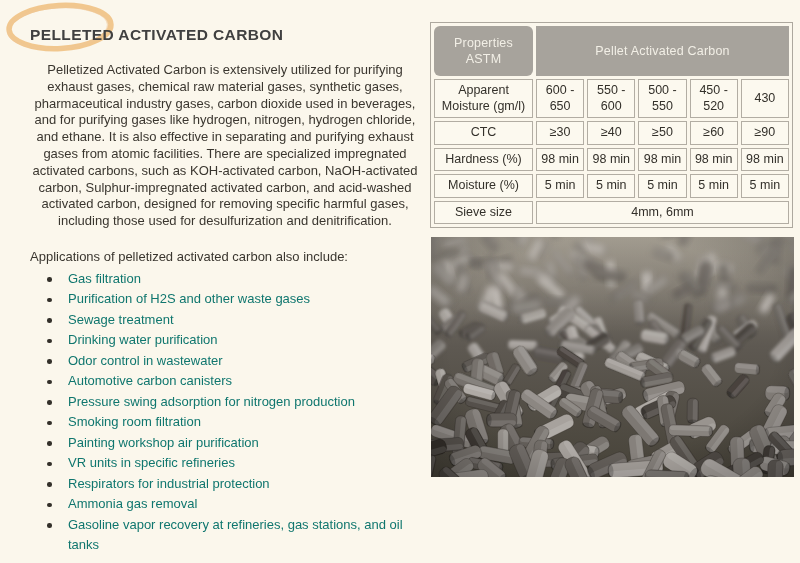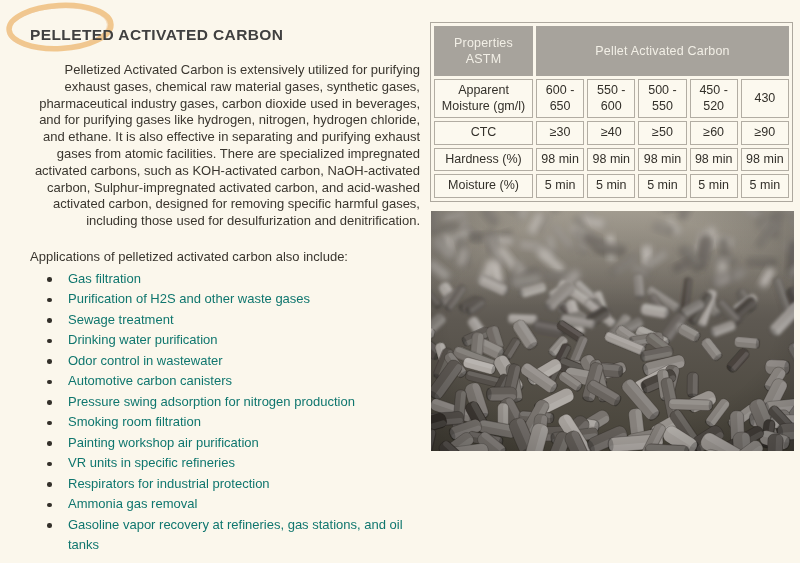--- a/index.html
+++ b/index.html
@@ -12,21 +12,21 @@
   }
   .left-col{position:absolute;left:30px;top:20px;width:390px;}
   .title-wrap{position:relative;margin-top:6px;height:22px;}
   .page-title{
     font-size:15.5px;font-weight:bold;letter-spacing:0.4px;color:#404040;
     margin:0;position:relative;z-index:2;
   }
   .title-circle{position:absolute;left:-26px;top:-24px;width:112px;height:52px;z-index:1;}
   .intro{
     margin:14px 0 0 0;font-size:13px;line-height:16.8px;color:#3A362F;
-    text-align:right;
+    text-align:center;
   }
   .apps-heading{margin:19px 0 0 0;font-size:13px;line-height:16px;color:#3A362F;}
   .apps-list{list-style:none;margin:4px 0 0 0;padding:0;}
   .apps-list li{
     position:relative;padding-left:38px;font-size:13px;line-height:20.5px;color:#0f766e;
   }
   .apps-list li::before{
     content:"";position:absolute;left:17px;top:8.5px;width:4.5px;height:4.5px;
     border-radius:50%;background:#33302A;
   }
@@ -34,21 +34,21 @@
   .right-col{position:absolute;left:430px;top:22px;width:364px;}
   table.spec{
     width:363px;border-collapse:separate;border-spacing:3px;
     border:1px solid #ADA89E;table-layout:fixed;
   }
   table.spec col.c-prop{width:99px;}
   table.spec th{
     background:#A7A39C;color:#F2EFE6;font-weight:normal;font-size:12.5px;
     padding:9px 4px;letter-spacing:0.2px;
   }
-  table.spec th.prop-h{line-height:16px;}
+  table.spec th.prop-h{line-height:16px;border-radius:6px;}
   table.spec td{
     border:1px solid #B2ADA3;background:#FCF9EF;color:#33302A;
     font-size:12.5px;text-align:center;padding:3px 2px;line-height:15.5px;
   }
   td.prop{line-height:15.5px;}
 
   .photo{
     position:relative;margin-top:9px;margin-left:1px;width:363px;height:240px;
     background:#57524C;overflow:hidden;
   }
@@ -130,20 +130,24 @@
         <td>98 min</td>
       </tr>
       <tr>
         <td class="prop">Moisture (%)</td>
         <td>5 min</td>
         <td>5 min</td>
         <td>5 min</td>
         <td>5 min</td>
         <td>5 min</td>
       </tr>
+      <tr>
+        <td class="prop">Sieve size</td>
+        <td colspan="5">4mm, 6mm</td>
+      </tr>
     </tbody>
   </table>
 
   <div class="photo">
     <svg id="pellets-svg" width="363" height="240" viewBox="0 0 363 240">
         <defs>
           <linearGradient id="bgG" x1="0" y1="0" x2="0" y2="1">
             <stop offset="0" stop-color="#8E887D"></stop>
             <stop offset="0.45" stop-color="#5E5952"></stop>
             <stop offset="1" stop-color="#474339"></stop>

